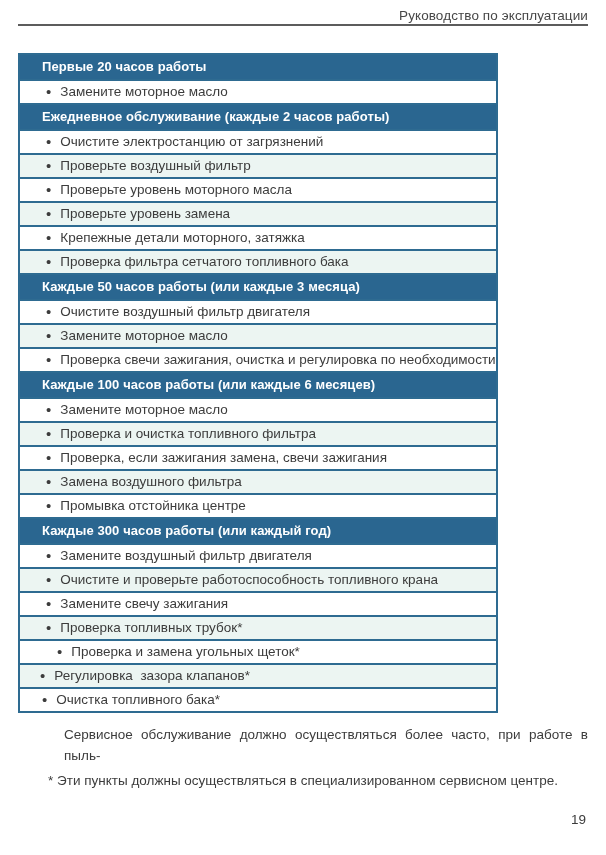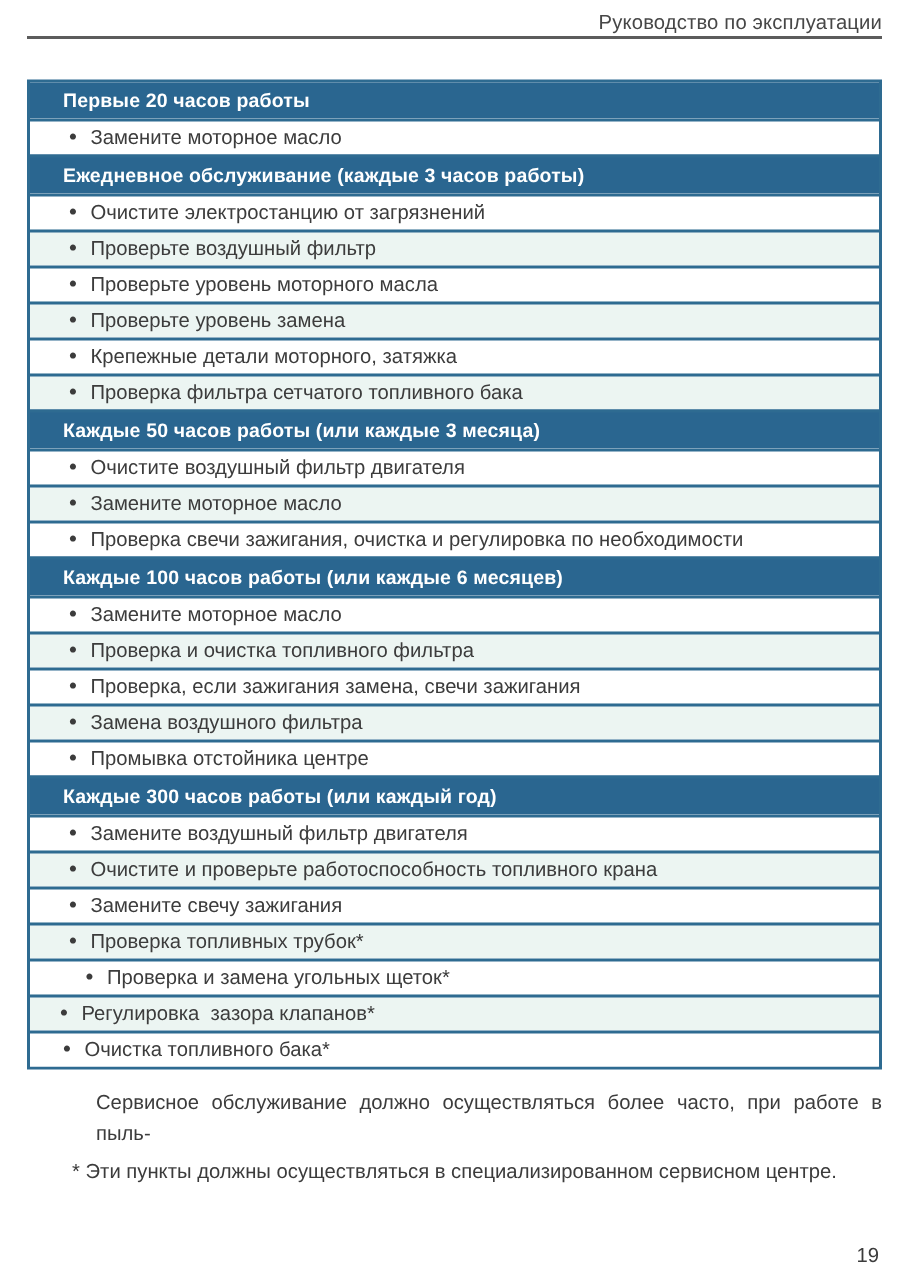--- a/index.html
+++ b/index.html
@@ -26,21 +26,21 @@
   }
   .page-header-title {
     font-size: 13.5px;
     color: #474747;
     letter-spacing: 0.1px;
   }
   
   .mtable {
     margin-top: 27px;
     border: 2px solid var(--border-blue, #2e6b91);
-    width: 570px;
+    width: 480px;
     box-sizing: border-box;
   }
   .sec-header {
     background: var(--header-blue, #2a6690);
     color: #ffffff;
     font-weight: bold;
     font-size: 13px;
     height: 24px;
     line-height: 24px;
     padding-left: 22px;
@@ -89,38 +89,38 @@
   .asterisk-note {
     margin: 4px 0 0 0;
     font-size: 13.5px;
     line-height: 21px;
     color: var(--text-color, #3c3c3c);
     text-align: center;
   }
   .page-number {
     position: absolute;
     right: 20px;
-    bottom: 11px;
+    bottom: 28px;
     font-size: 13.5px;
     color: var(--text-color, #3c3c3c);
   }
 </style>
 </head>
 <body>
 
 <div class="page">
 
   <div class="page-header">
     <span class="page-header-title">Руководство по эксплуатации</span>
   </div>
 
   <div class="mtable" id="mtable">
       <div class="sec-header">Первые 20 часов работы</div>
       <div class="row"><span class="bullet">•</span><span class="item-text">Замените моторное масло</span></div>
-      <div class="sec-header">Ежедневное обслуживание (каждые 3 часов работы)</div>
+      <div class="sec-header">Ежедневное обслуживание (каждые 2 часов работы)</div>
       <div class="row"><span class="bullet">•</span><span class="item-text">Очистите электростанцию от загрязнений</span></div>
       <div class="row alt"><span class="bullet">•</span><span class="item-text">Проверьте воздушный фильтр</span></div>
       <div class="row"><span class="bullet">•</span><span class="item-text">Проверьте уровень моторного масла</span></div>
       <div class="row alt"><span class="bullet">•</span><span class="item-text">Проверьте уровень замена</span></div>
       <div class="row"><span class="bullet">•</span><span class="item-text">Крепежные детали моторного, затяжка</span></div>
       <div class="row alt"><span class="bullet">•</span><span class="item-text">Проверка фильтра сетчатого топливного бака</span></div>
       <div class="sec-header">Каждые 50 часов работы (или каждые 3 месяца)</div>
       <div class="row"><span class="bullet">•</span><span class="item-text">Очистите воздушный фильтр двигателя</span></div>
       <div class="row alt"><span class="bullet">•</span><span class="item-text">Замените моторное масло</span></div>
       <div class="row"><span class="bullet">•</span><span class="item-text">Проверка свечи зажигания, очистка и регулировка по необходимости</span></div>

